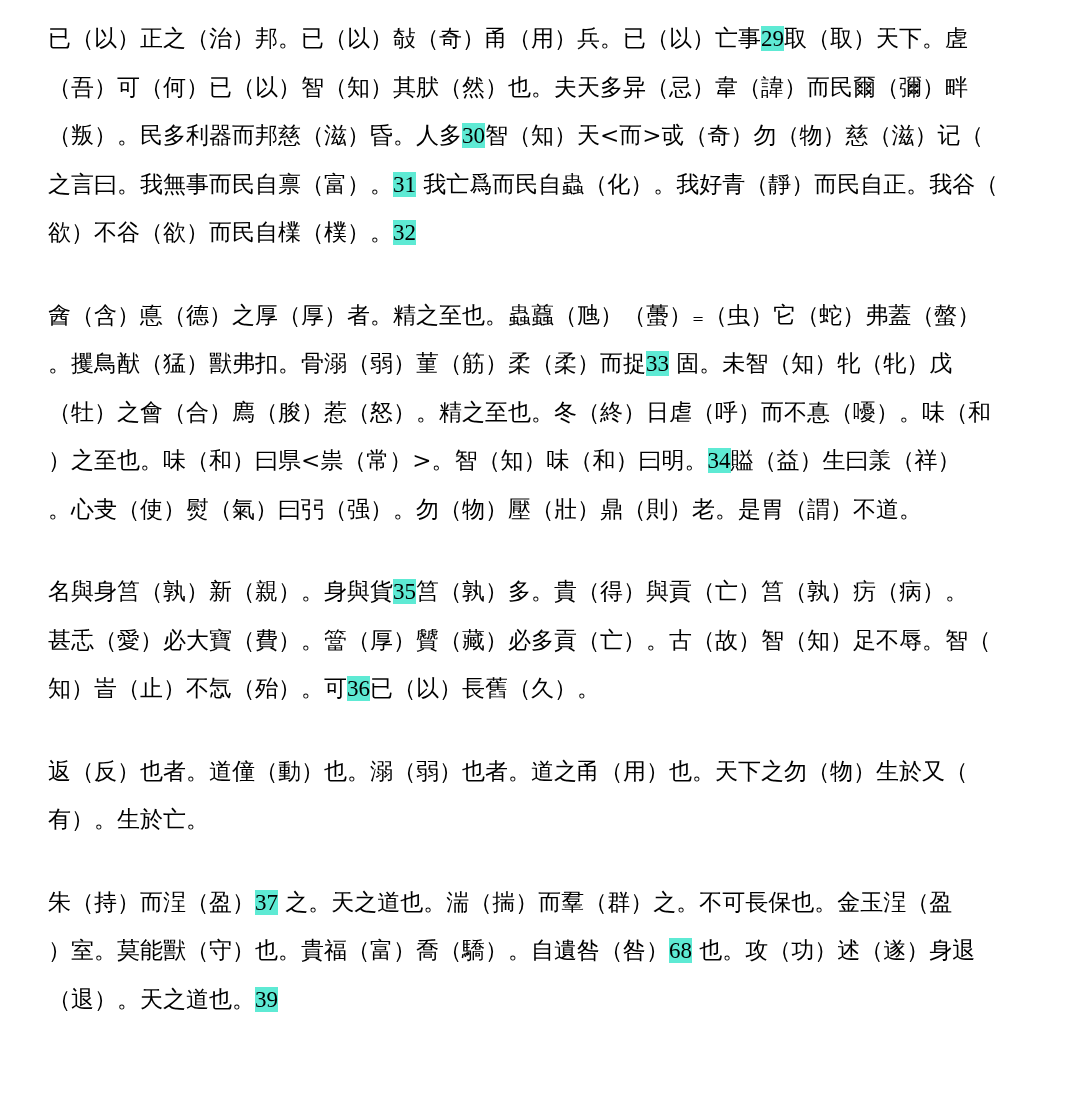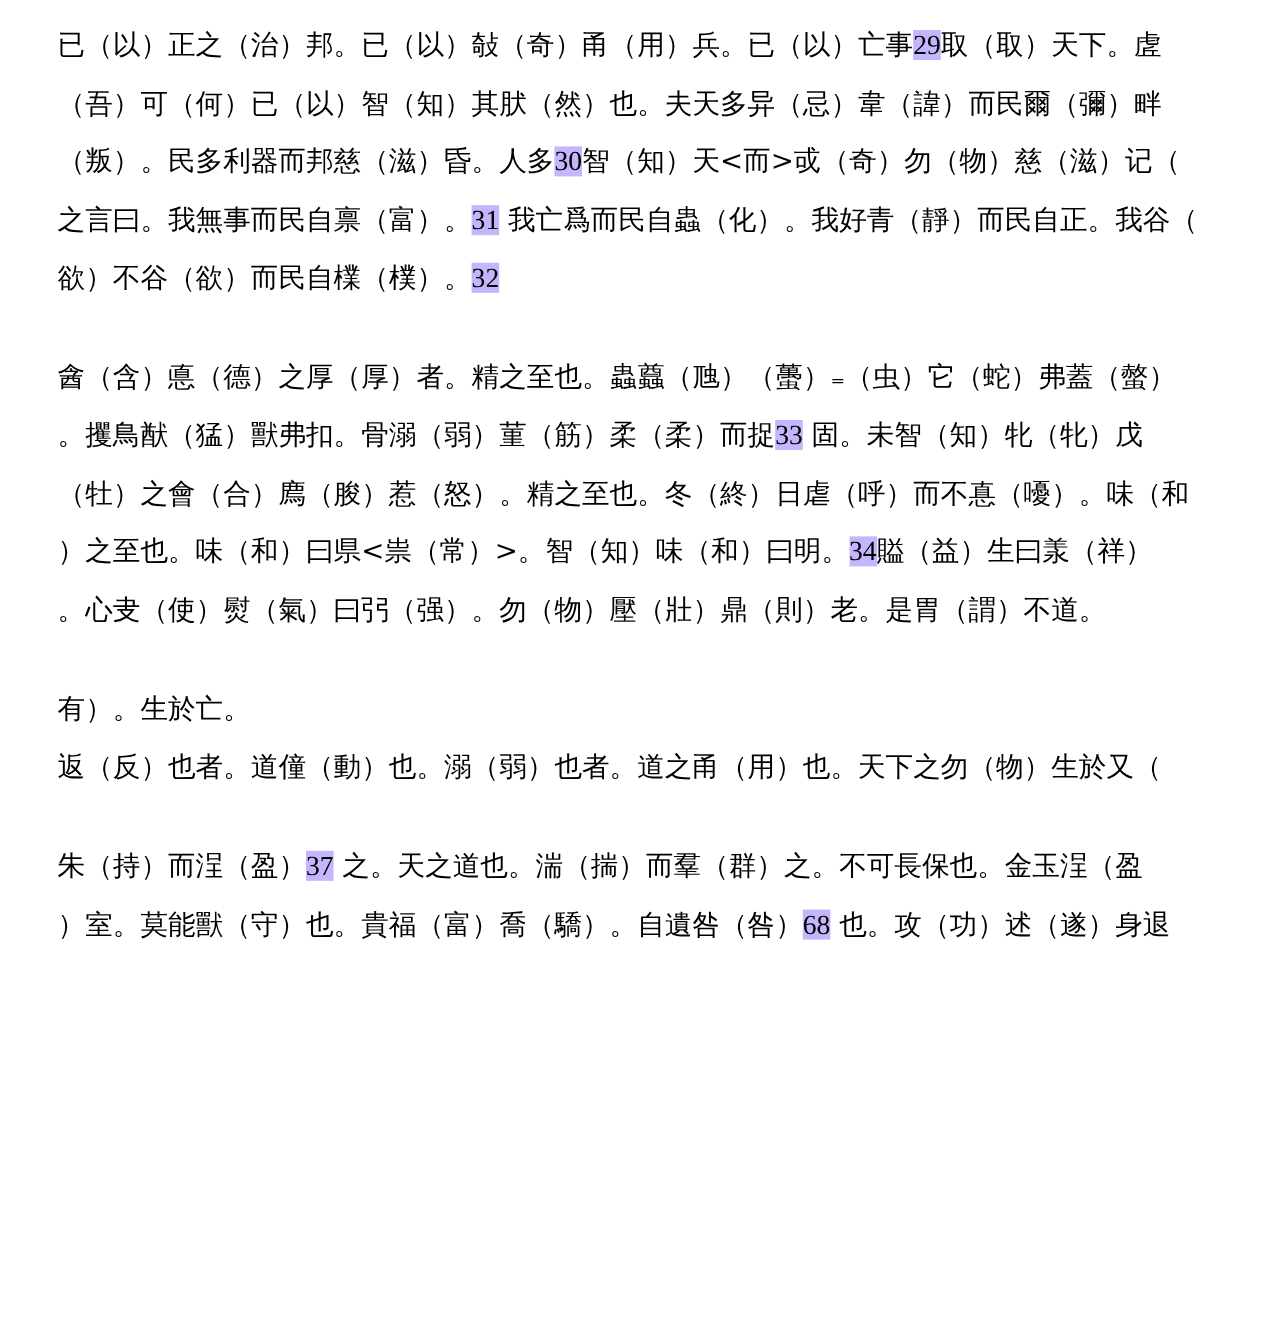--- a/index.html
+++ b/index.html
@@ -10,21 +10,21 @@
   }
   .doc { position: absolute; left: 48px; top: 14px; width: 1010px; }
   .para { margin: 0 0 34px 0; }
   .line {
     display: block; white-space: nowrap;
     font-size: 23px; line-height: 48.5px; height: 48.5px;
     letter-spacing: 0px;
   }
   .seg { }
   .note {
-    background: #c4b5fd;
+    background: #5eead4;
     font-family: "Liberation Serif", serif;
     font-size: 23px;
   }
 </style>
 </head>
 <body>
 
 <div class="doc" id="doc">
     <div class="para">
       <div class="line"><span class="seg">已（以）正之（治）邦。已（以）敧（奇）甬（用）兵。已（以）亡事</span><span class="note">29</span><span class="seg">取（取）天下。虗</span></div>
@@ -34,20 +34,26 @@
       <div class="line"><span class="seg">欲）不谷（欲）而民自檏（樸）。</span><span class="note">32</span></div>
     </div>
     <div class="para">
       <div class="line"><span class="seg">酓（含）悳（德）之厚（厚）者。精之至也。蟲蠤（虺）（蠆）₌（虫）它（蛇）弗蓋（螫）</span></div>
       <div class="line"><span class="seg">。攫鳥猷（猛）獸弗扣。骨溺（弱）菫（筋）柔（柔）而捉</span><span class="note">33</span><span class="seg"> 固。未智（知）牝（牝）戊</span></div>
       <div class="line"><span class="seg">（牡）之會（合）廌（朘）惹（怒）。精之至也。冬（終）日虐（呼）而不惪（嚘）。味（和</span></div>
       <div class="line"><span class="seg">）之至也。味（和）曰県&lt;祟（常）&gt;。智（知）味（和）曰明。</span><span class="note">34</span><span class="seg">賹（益）生曰羕（祥）</span></div>
       <div class="line"><span class="seg">。心叏（使）熨（氣）曰弜（强）。勿（物）壓（壯）鼎（則）老。是胃（謂）不道。</span></div>
     </div>
     <div class="para">
+      <div class="line"><span class="seg">名與身筥（孰）新（親）。身與貨</span><span class="note">35</span><span class="seg">筥（孰）多。貴（得）與貢（亡）筥（孰）疠（病）。</span></div>
+      <div class="line"><span class="seg">甚忎（愛）必大寶（費）。簹（厚）贙（藏）必多貢（亡）。古（故）智（知）足不辱。智（</span></div>
+      <div class="line"><span class="seg">知）峕（止）不忥（殆）。可</span><span class="note">36</span><span class="seg">已（以）長舊（久）。</span></div>
+    </div>
+    <div class="para">
+      <div class="line"><span class="seg">返（反）也者。道僮（動）也。溺（弱）也者。道之甬（用）也。天下之勿（物）生於又（</span></div>
       <div class="line"><span class="seg">有）。生於亡。</span></div>
-      <div class="line"><span class="seg">返（反）也者。道僮（動）也。溺（弱）也者。道之甬（用）也。天下之勿（物）生於又（</span></div>
     </div>
     <div class="para">
       <div class="line"><span class="seg">朱（持）而浧（盈）</span><span class="note">37</span><span class="seg"> 之。天之道也。湍（揣）而羣（群）之。不可長保也。金玉浧（盈</span></div>
       <div class="line"><span class="seg">）室。莫能獸（守）也。貴福（富）喬（驕）。自遺咎（咎）</span><span class="note">68</span><span class="seg"> 也。攻（功）述（遂）身退</span></div>
+      <div class="line"><span class="seg">（退）。天之道也。</span><span class="note">39</span></div>
     </div>
   </div>
 
 </body></html>

